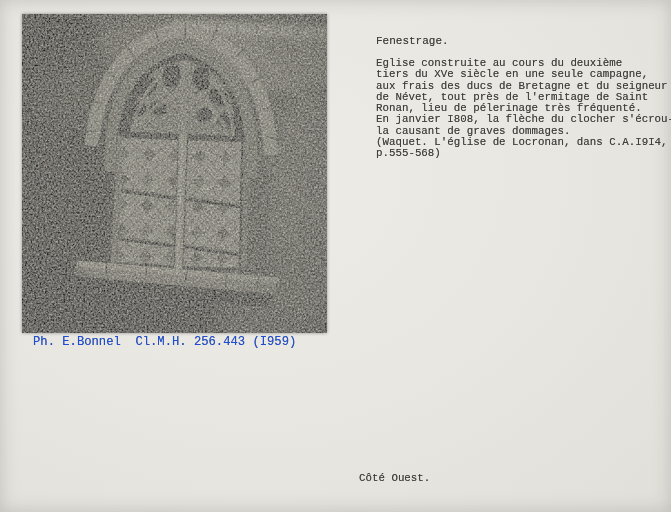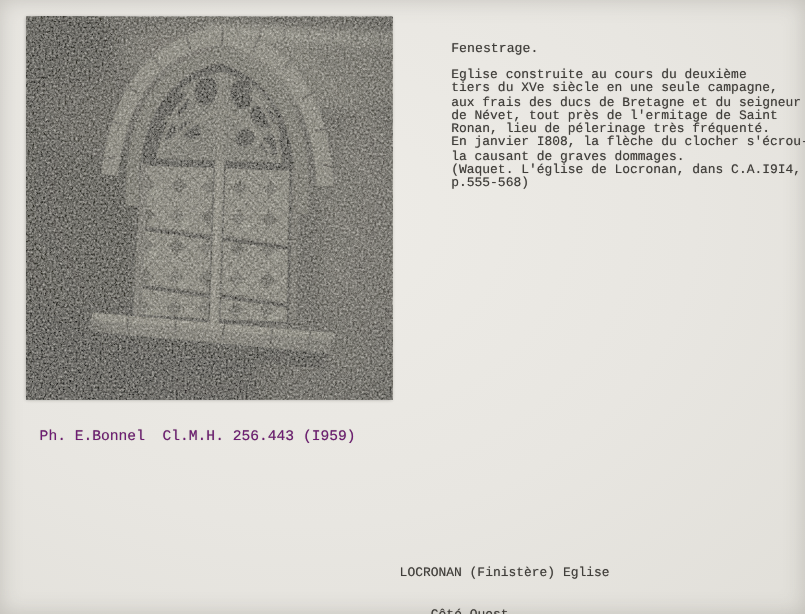--- a/index.html
+++ b/index.html
@@ -14,23 +14,23 @@
   }
   .photo {
     position: absolute; left: 22px; top: 14px;
     width: 305px; height: 319px;
     margin: 0;
     box-shadow: 0 0 3px rgba(40,38,34,0.45);
     background: #4e4c45;
   }
   .photo svg { display: block; width: 100%; height: 100%; }
   .credit {
-    position: absolute; left: 33px; top: 358px;
+    position: absolute; left: 33px; top: 336px;
     font-size: 12.2px; line-height: 13px;
-    color: #701a75;
+    color: #1d4ed8;
     white-space: pre;
     text-shadow: 0 0 0.6px rgba(69,67,62,0.65);
     text-align: center;
   }
   .annotation {
     position: absolute; left: 376px; top: 36px;
     color: #403e3a;
     text-shadow: 0 0 0.6px rgba(64,62,58,0.6);
   }
   .annotation .title { font-size: 11px; line-height: 11px; margin: 0 0 11px 0; }
@@ -196,17 +196,16 @@
     <div class="line">aux frais des ducs de Bretagne et du seigneur</div>
     <div class="line">de Névet, tout près de l'ermitage de Saint</div>
     <div class="line">Ronan, lieu de pélerinage très fréquenté.</div>
     <div class="line">En janvier I808, la flèche du clocher s'écrou-</div>
     <div class="line">la causant de graves dommages.</div>
     <div class="line">(Waquet. L'église de Locronan, dans C.A.I9I4,</div>
     <div class="line">p.555-568)</div>
   </div>
 
   <div class="footer">
-    <div class="l1">LOCRONAN (Finistère) Eglise</div>
     <div class="l2">Côté Ouest.</div>
   </div>
 
 </div>
 
 </body></html>

